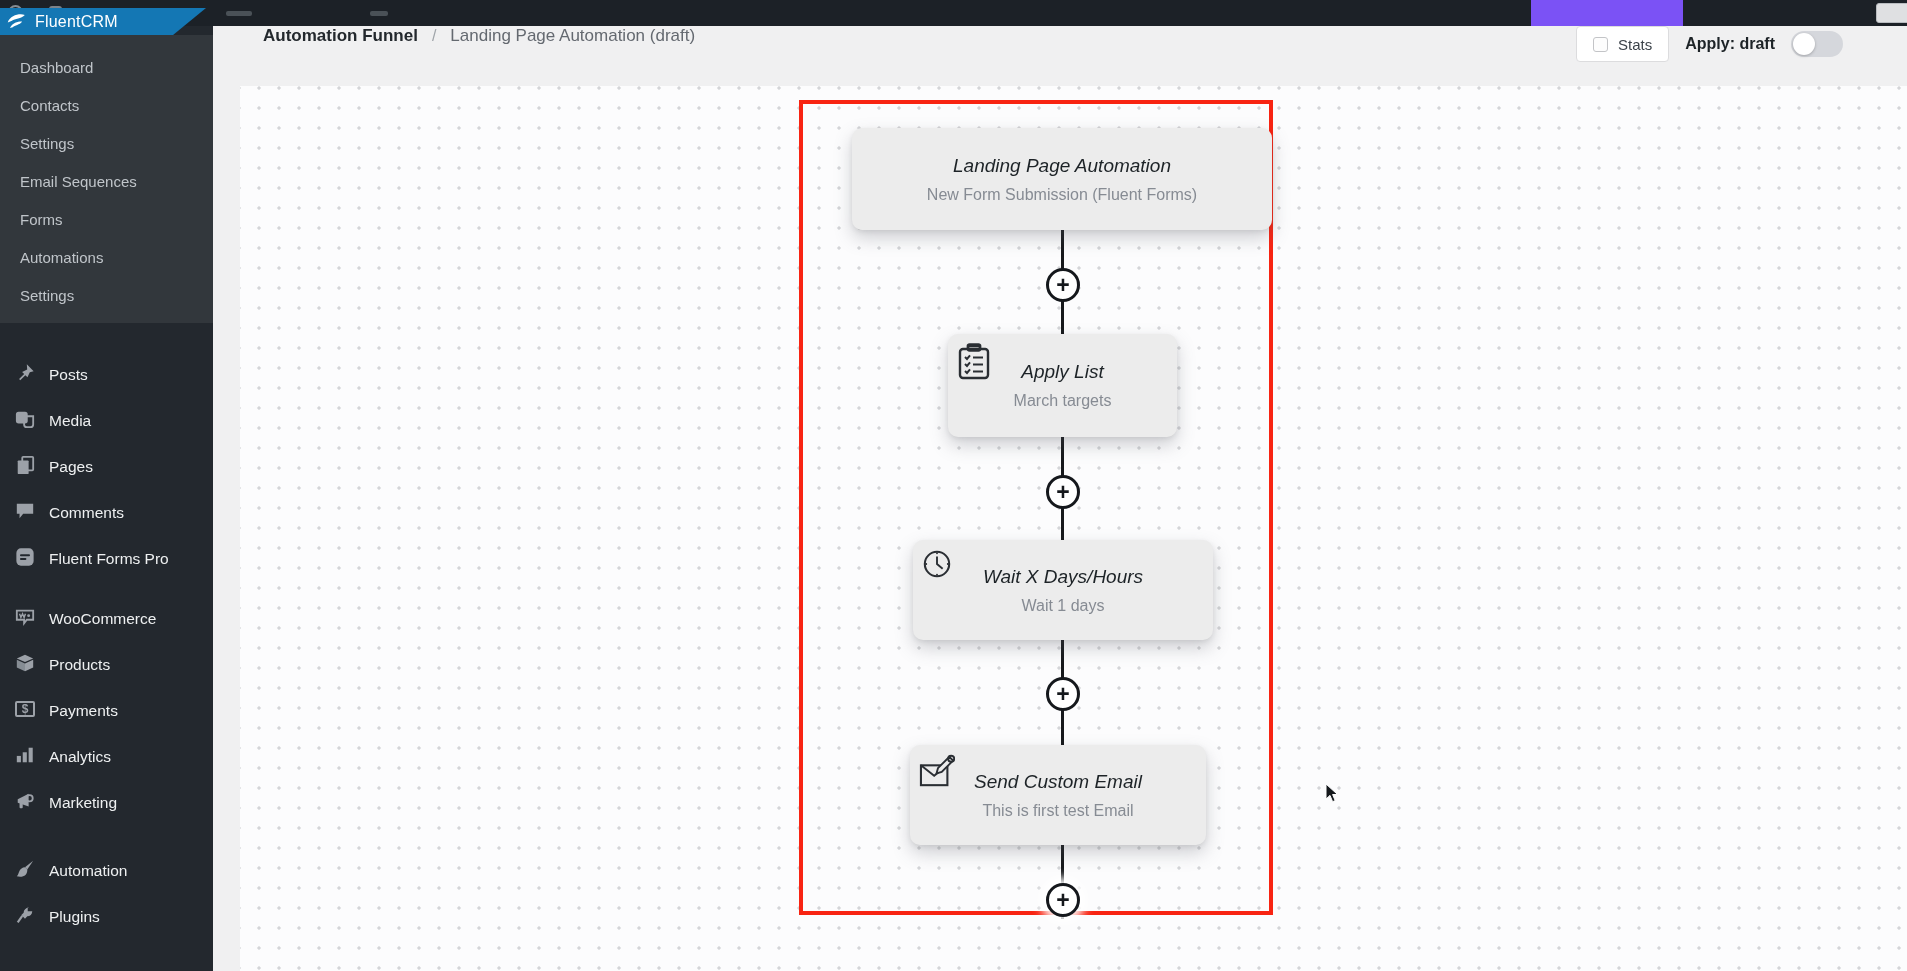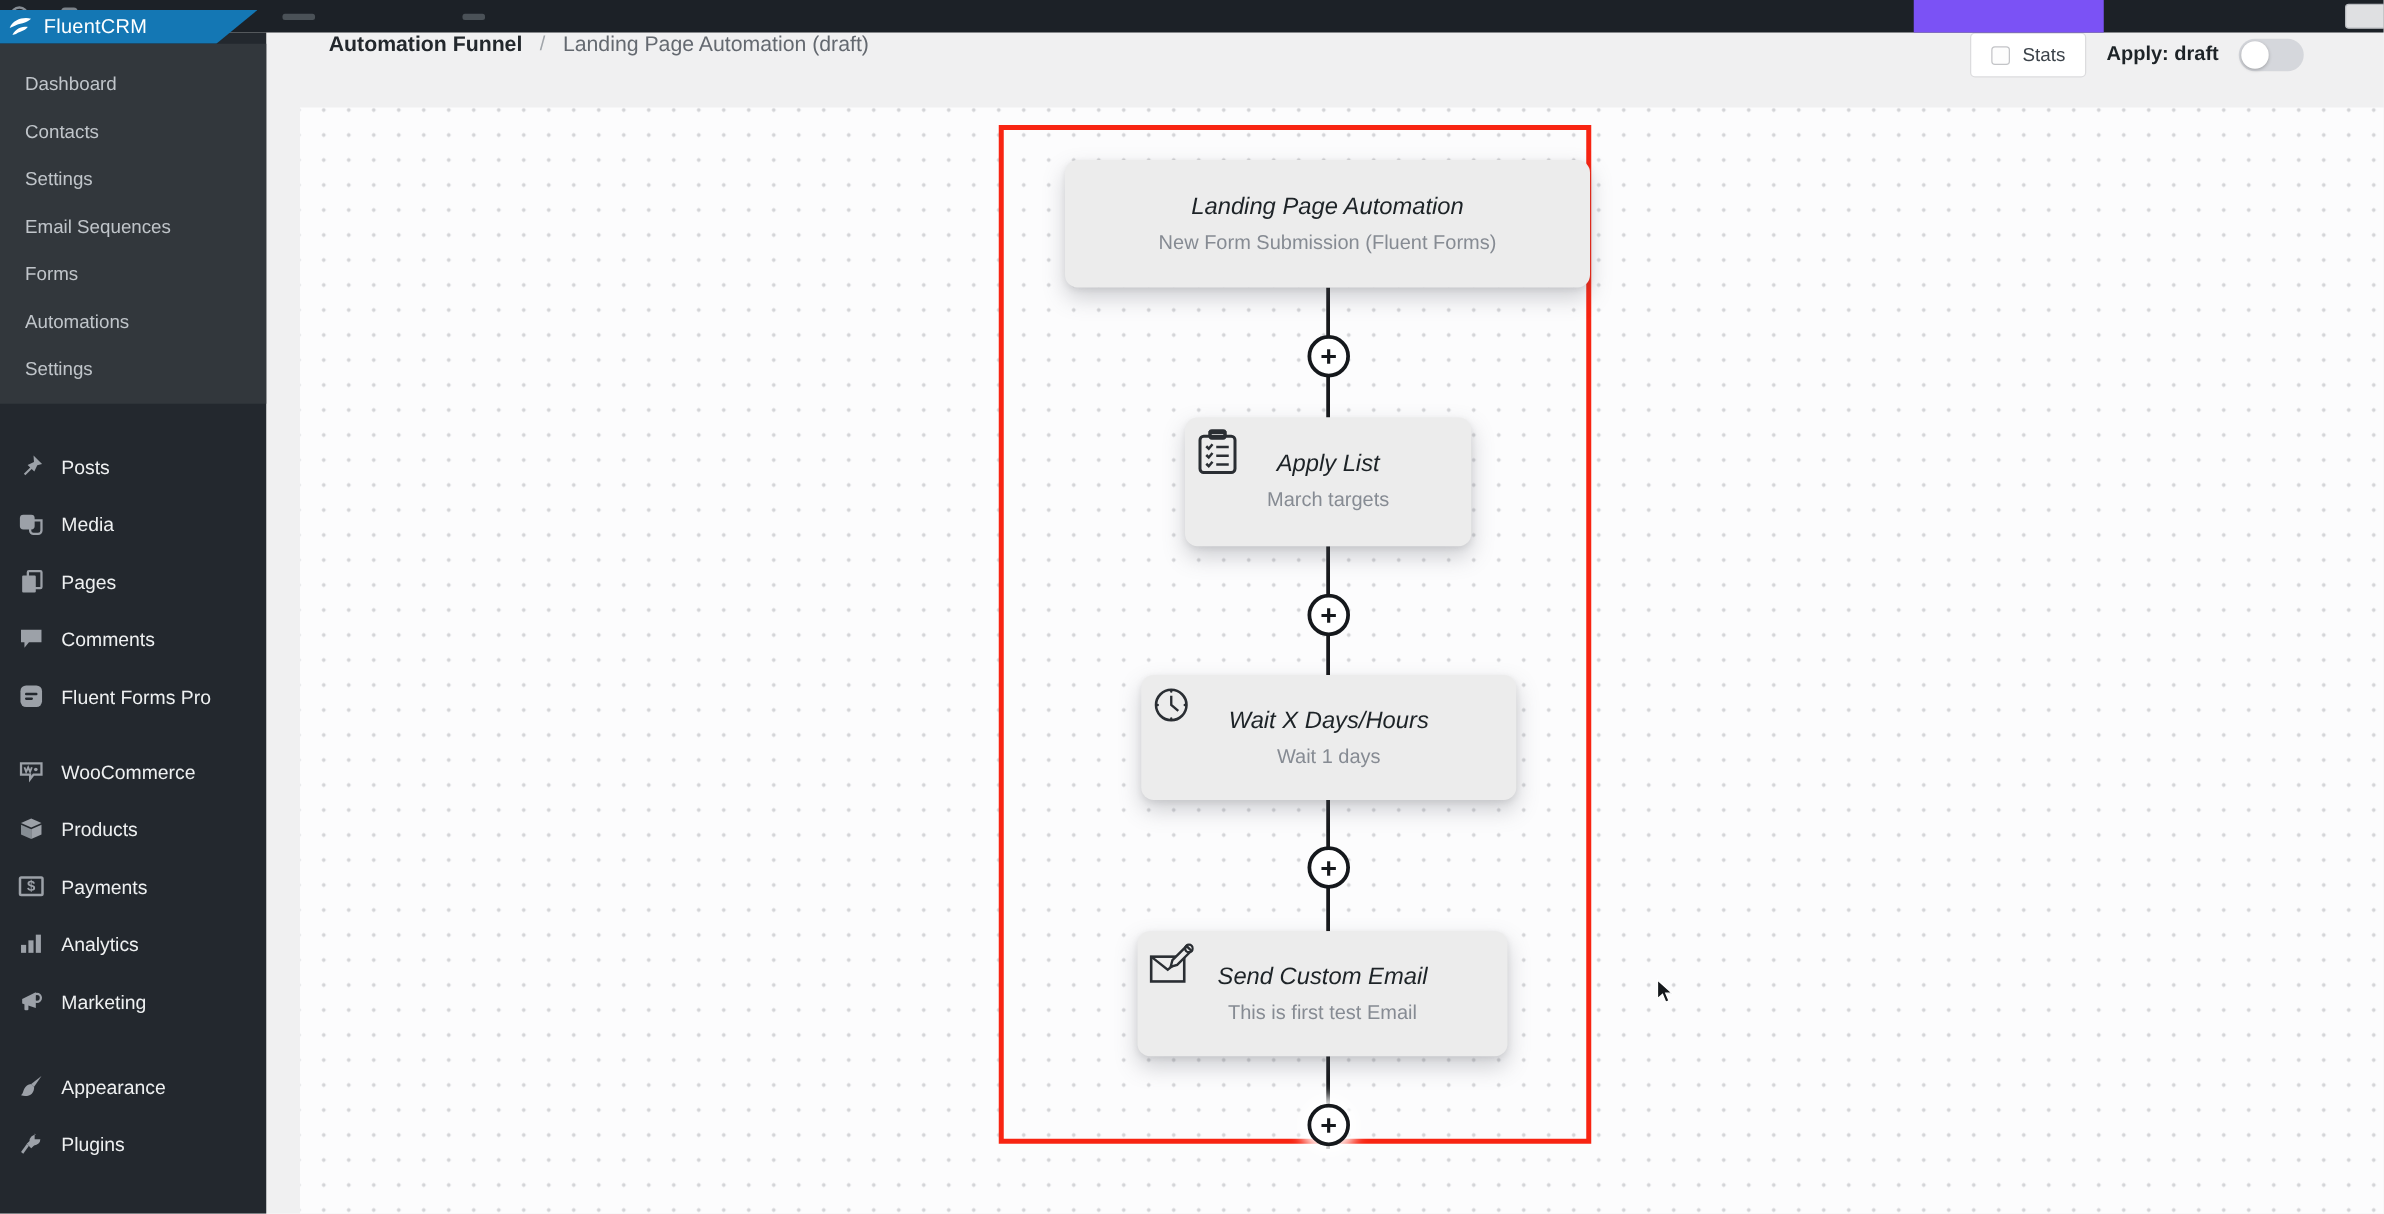--- a/index.html
+++ b/index.html
@@ -202,21 +202,21 @@
       </span>
       <span class="label">Marketing</span>
     </div>
     <div class="menu-item gap-appearance">
       <span class="icon">
         <svg viewBox="0 0 22 22" width="20" height="20">
             <path d="M20 2l-9 7 2.5 2.5z" fill="#9ca1a8"></path>
             <path d="M11 9c-3 0-5 2-6 4-1.2 2.3-1 4-3 6 3.5 1 7.5.5 9.5-1.5 1.7-1.7 2.2-4.3 2-6z" fill="#9ca1a8"></path>
           </svg>
       </span>
-      <span class="label">Appearance</span>
+      <span class="label">Automation</span>
     </div>
     <div class="menu-item">
       <span class="icon">
         <svg viewBox="0 0 22 22" width="20" height="20">
             <path d="M14 2v5h5a5.5 5.5 0 0 1-5.5 5.5L11 15l-4-4 2.5-2.5A5.5 5.5 0 0 1 15 3z" fill="#9ca1a8"></path>
             <path d="M8 12l-5 7" stroke="#9ca1a8" stroke-width="2.4"></path>
           </svg>
       </span>
       <span class="label">Plugins</span>
     </div>

